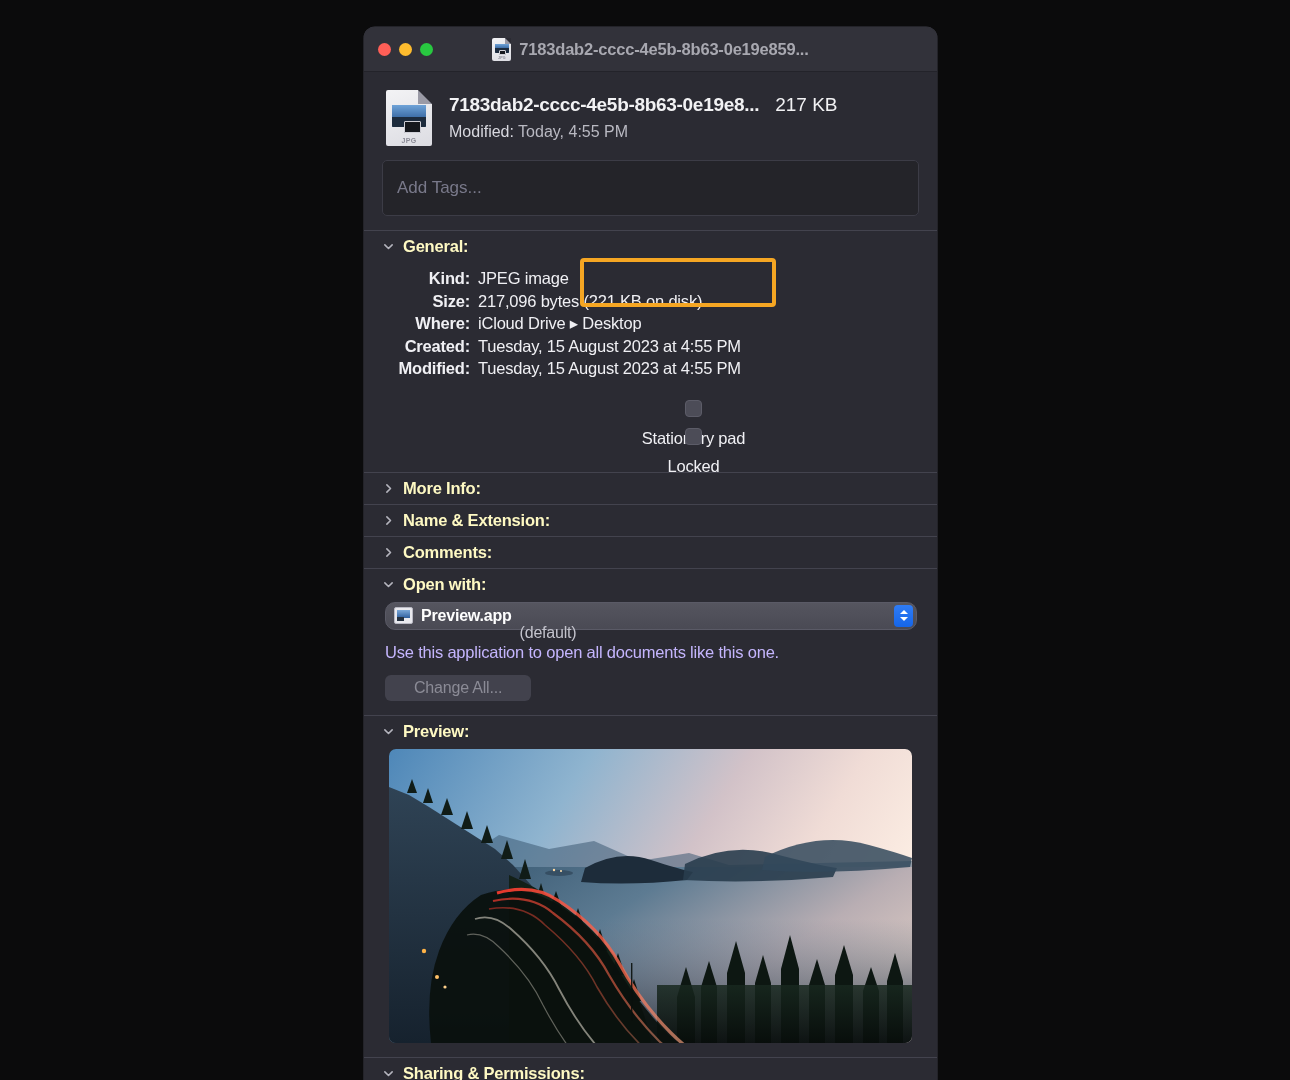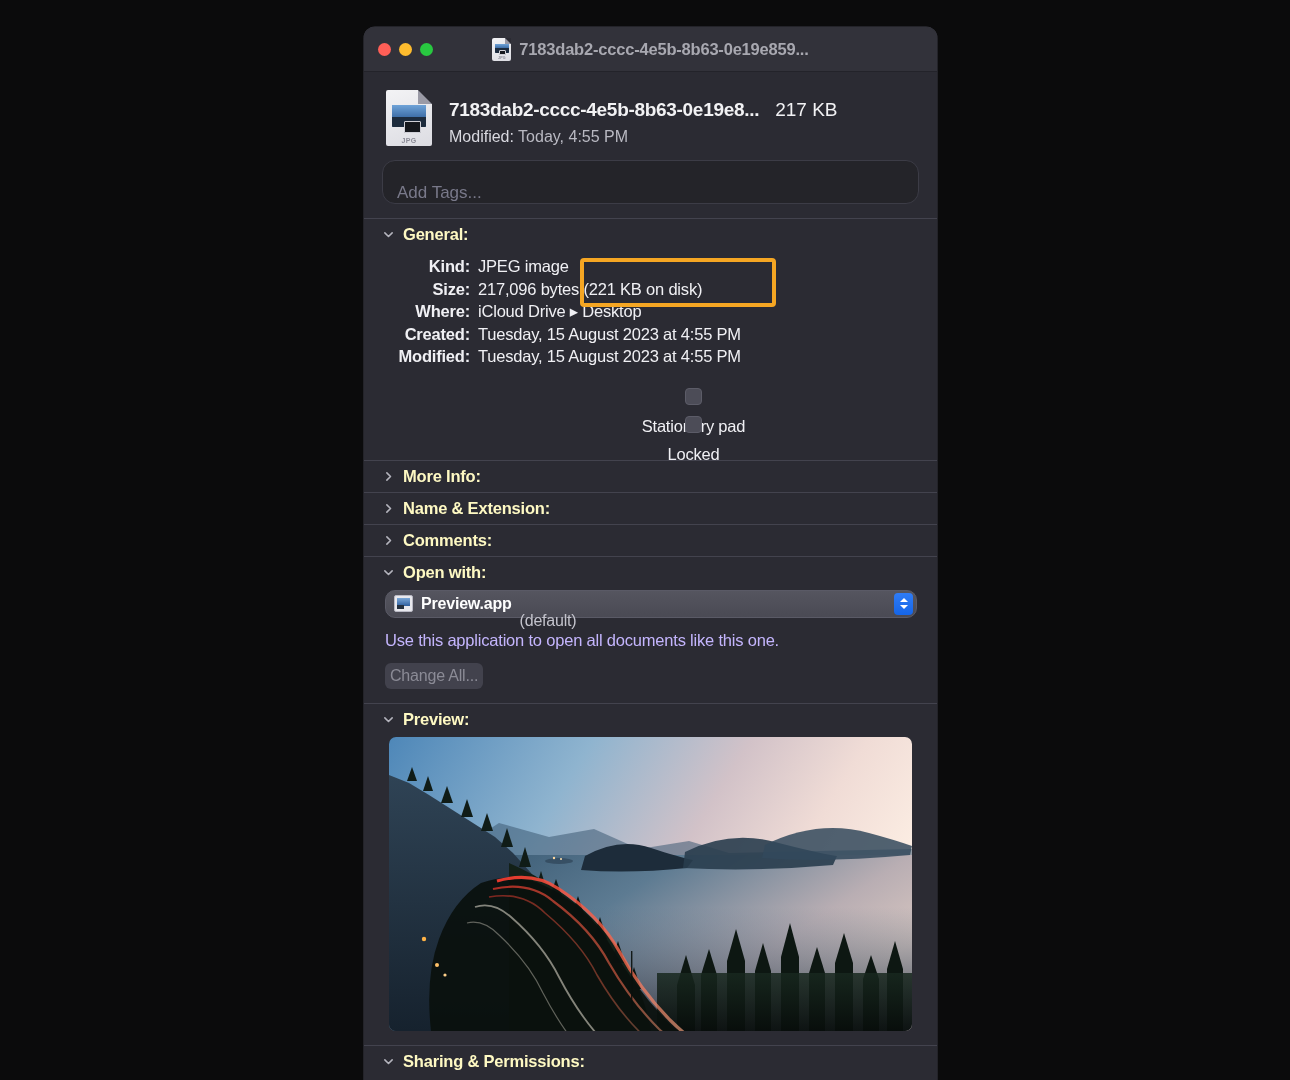--- a/index.html
+++ b/index.html
@@ -84,39 +84,39 @@
   .ti-icon .lbl { bottom: 0.5px; font-size: 3.6px; letter-spacing: 0.2px; }
 
   .hdr-icon { width: 46px; height: 56px; }
   .hdr-icon .fold { border-width: 0 14px 14px 0; }
   .hdr-icon .thumb { left: 6px; right: 6px; top: 15px; height: 22px; }
   .hdr-icon .badge { left: 18px; bottom: 13px; width: 17px; height: 12px; }
   .hdr-icon .lbl { bottom: 2px; font-size: 7px; letter-spacing: 0.4px; }
 
   
   .fileheader {
-    display: flex; align-items: flex-end; gap: 17px;
+    display: flex; align-items: flex-start; gap: 17px;
     padding: 18px 20px 14px 22px; background: #2b2b33;
   }
   .fh-text { flex: 1; min-width: 0; padding-top: 4px; }
   .fh-line1 { display: flex; align-items: baseline; gap: 16px; }
   .fh-name {
     font-size: 19px; font-weight: bold; color: #f2f2f4;
     letter-spacing: -0.3px; white-space: nowrap; overflow: hidden;
   }
   .fh-size { font-size: 19px; font-weight: normal; color: #f2f2f4; white-space: nowrap; }
   .fh-modified { margin-top: 7px; font-size: 16px; color: #b9b9c2; }
   .fh-modified b { color: #d8d8df; font-weight: normal; }
 
   
   .tags-wrap { padding: 0 18px 14px 18px; background: #2b2b33; }
   .tags-field {
-    height: 44px; background: #242429;
-    border: 1px solid #3c3c46; border-radius: 13px;
-    display: flex; align-items: flex-end; padding: 0 14px;
+    height: 56px; background: #242429;
+    border: 1px solid #3c3c46; border-radius: 5px;
+    display: flex; align-items: center; padding: 0 14px;
   }
   .tags-placeholder { font-size: 17px; color: #79798a; }
 
   
   .divider { height: 1px; background: #43434e; }
   .section { background: #2b2b33; }
   .sec-head {
     display: flex; align-items: center; gap: 9px;
     padding: 8px 0 8px 19px; height: 31px;
   }
@@ -183,21 +183,21 @@
     justify-content: center; gap: 3px;
   }
   .stepper i { display:block; width:0; height:0; border-left:4px solid transparent;
                border-right:4px solid transparent; }
   .stepper i.up { border-bottom:4.5px solid #fff; }
   .stepper i.dn { border-top:4.5px solid #fff; }
 
   .ow-note { margin-top: 13px; font-size: 16.5px; color: #c4b5fd; letter-spacing: -0.2px; }
   .btn-changeall {
     margin-top: 13px; display: inline-flex; align-items: center; justify-content: center;
-    height: 26px; padding: 0 5px; border-radius: 6px;
+    height: 26px; padding: 0 29px; border-radius: 6px;
     background: #42424d; color: #8b8b96;
     font-size: 16px; letter-spacing: -0.2px; border: none;
     font-family: "Liberation Sans", sans-serif;
   }
 
   
   .pv-body { padding: 2px 0 14px 0; display: flex; justify-content: center; }
   .pv-frame {
     width: 523px; height: 294px; border-radius: 7px; overflow: hidden;
     position: relative; background: #15202c;

